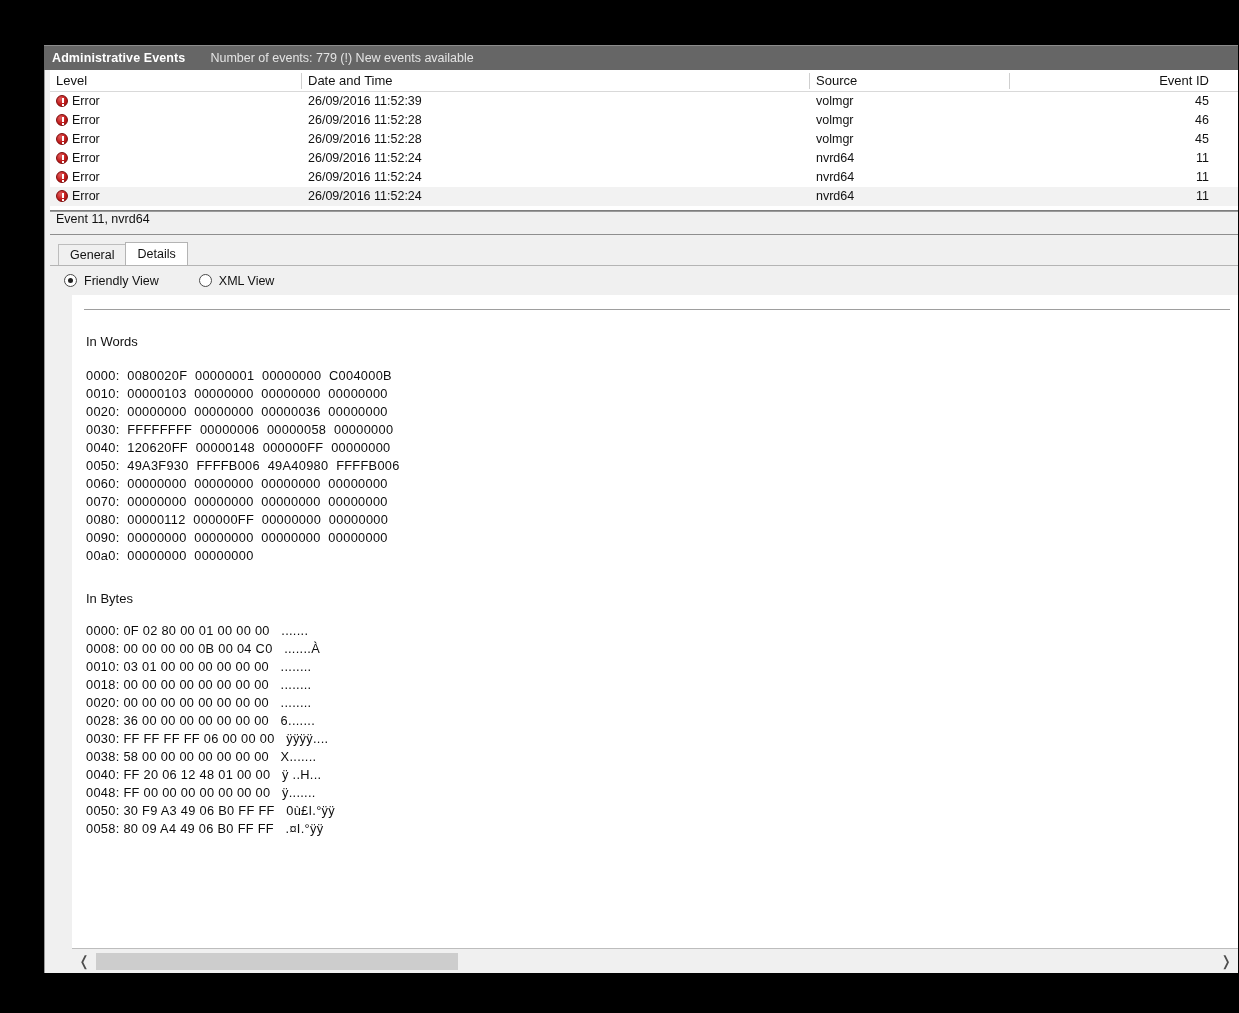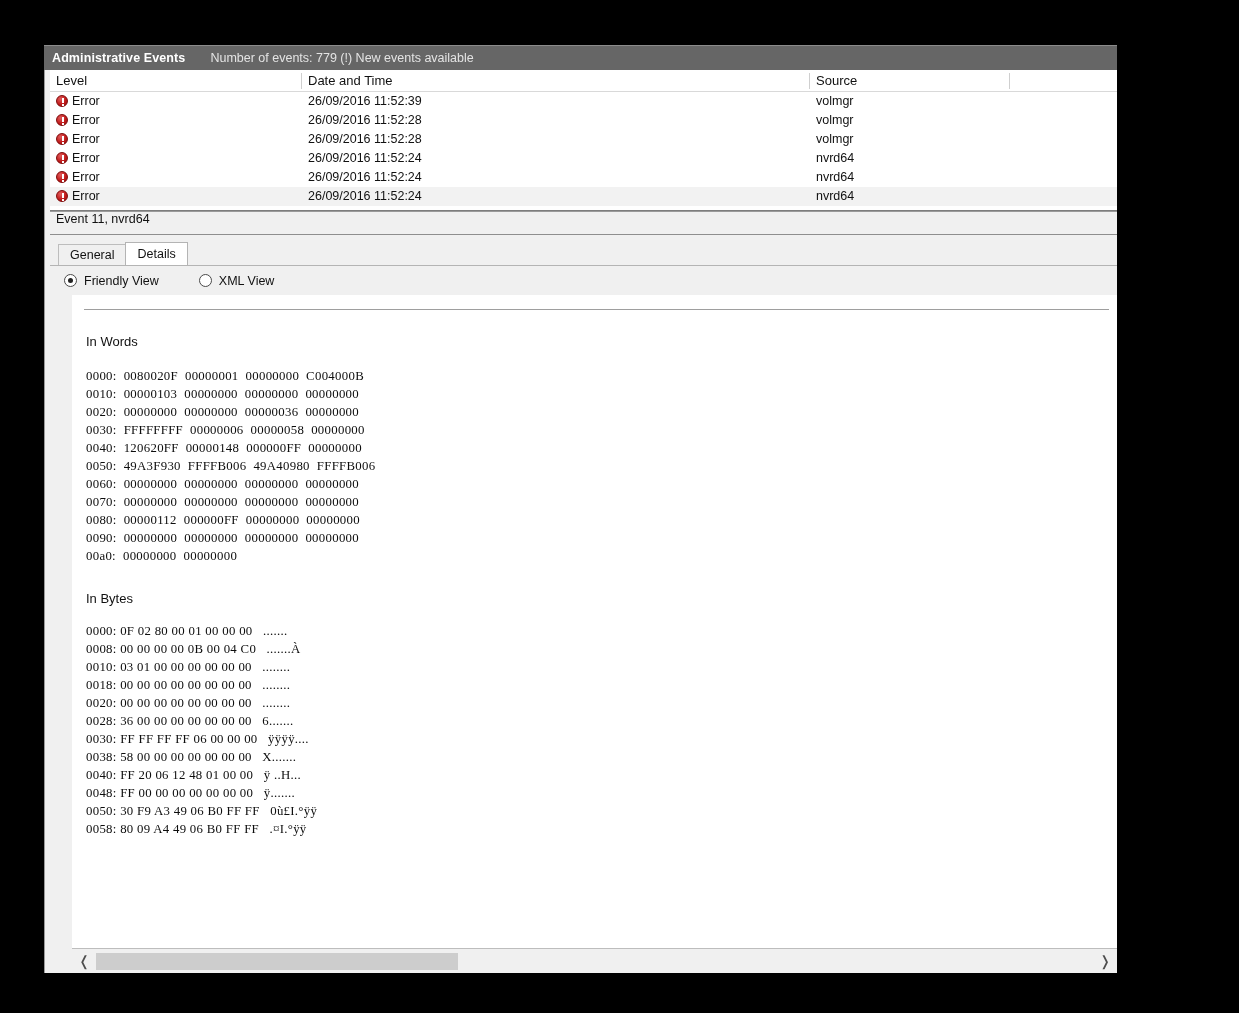--- a/index.html
+++ b/index.html
@@ -8,21 +8,21 @@
     width: 1239px; height: 1013px;
     background: #000000;
     font-family: "Liberation Sans", sans-serif;
     overflow: hidden;
   }
 
   
   #window {
     position: absolute;
     left: 44px; top: 45px;
-    width: 1073px; height: 928px;
+    width: 1194px; height: 928px;
     background: #f0f0f0;
     display: flex;
     flex-direction: column;
   }
 
   
   #titlebar {
     height: 25px;
     min-height: 25px;
     background: #666666;
@@ -234,21 +234,21 @@
     font-weight: bold;
     color: #000000;
     margin: 32px 0 0 0;
   }
   .bd-sub {
     font-size: 13px;
     color: #101010;
     margin: 24px 0 0 2px;
   }
   .hexblock {
-    font-family: Liberation Serif, serif;
+    font-family: Liberation Sans, sans-serif;
     font-size: 12.8px;
     line-height: 18px;
     color: #0d0d0d;
     margin: 18px 0 0 2px;
     white-space: pre;
     letter-spacing: .3px;
   }
   .hexblock.bytes { margin-top: 16px; }
 
   

